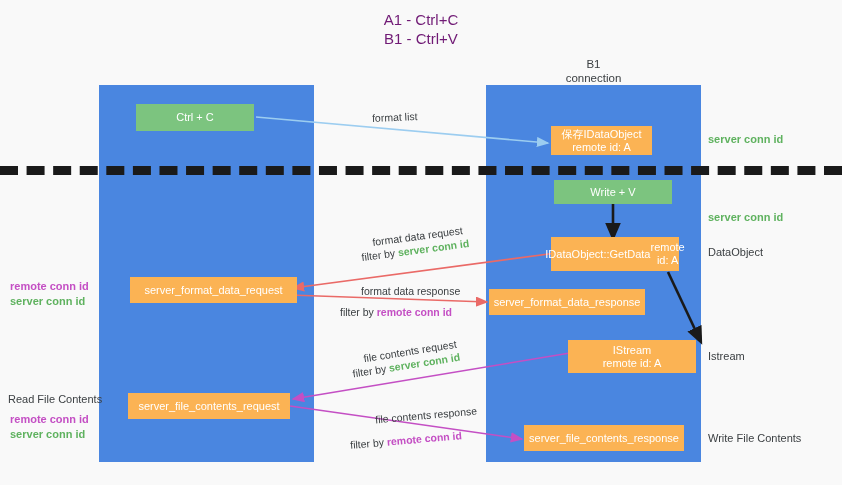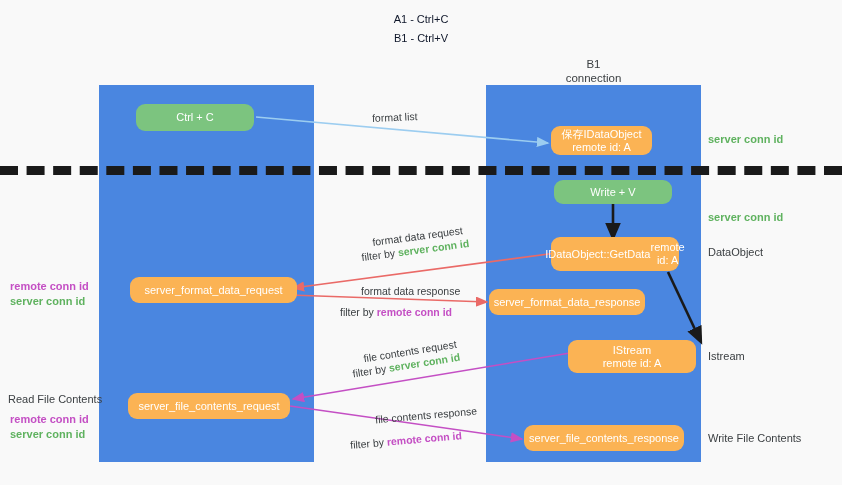--- a/index.html
+++ b/index.html
@@ -7,38 +7,38 @@
     width:842px;height:485px;
     background:#f9f9f9;
     font-family:"Liberation Sans","DejaVu Sans",sans-serif;
     color:#3c4043;
     overflow:hidden;
   }
   #stage{position:relative;width:842px;height:485px;}
 
   .title{
     position:absolute;left:0;right:0;top:10px;
-    text-align:center;font-size:11px;line-height:19px;color:#0f172a;
+    text-align:center;font-size:15px;line-height:19px;color:#701a75;
   }
 
   .col{position:absolute;background:#4a86e0;}
   .colA{left:99px;top:85px;width:215px;height:377px;}
   .colB{left:486px;top:85px;width:215px;height:377px;}
 
   .colhead{
     position:absolute;text-align:center;font-size:11.5px;line-height:14px;
     color:#3c4043;width:215px;
   }
   .colheadA{left:99px;top:57px;}
   .colheadB{left:486px;top:57px;}
 
   .box{
     position:absolute;box-sizing:border-box;
     display:flex;align-items:center;justify-content:center;
-    text-align:center;color:#fff;font-size:11px;line-height:13px;border-radius:9px;
+    text-align:center;color:#fff;font-size:11px;line-height:13px;
   }
   .green{background:#7cc47f;}
   .orange{background:#fbb354;}
 
   .sidelabel{
     position:absolute;font-size:11px;line-height:15px;font-weight:bold;
   }
   .green-t{color:#5fb25f;}
   .purple-t{color:#c44fc4;}
   .plain{color:#3c4043;font-weight:normal;}

